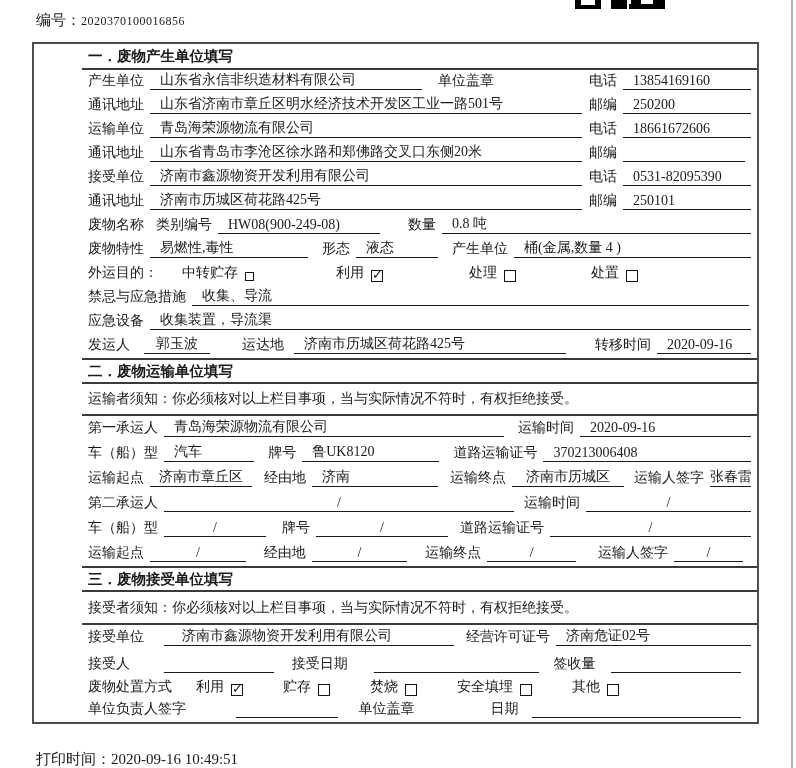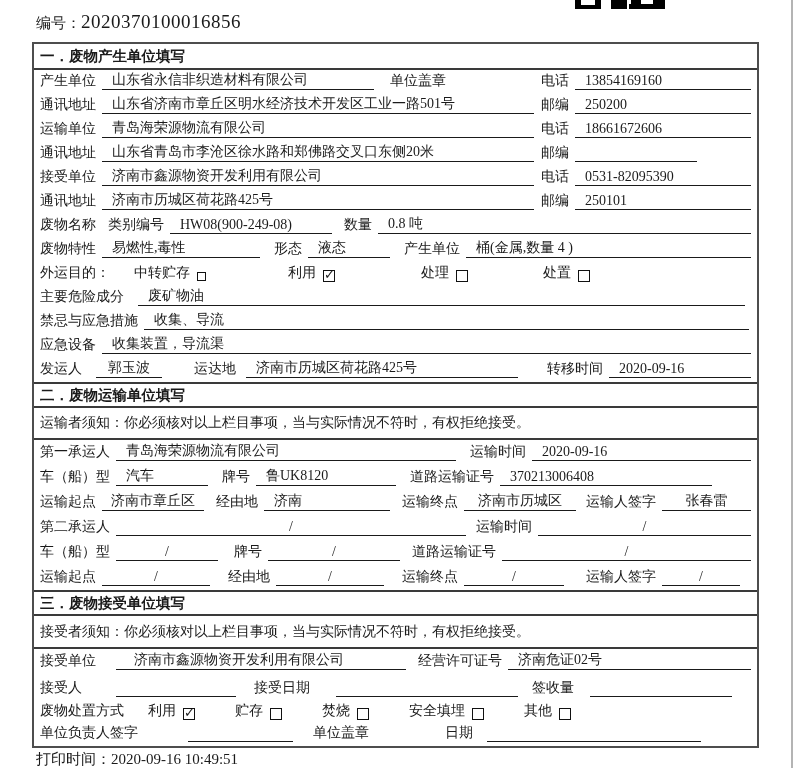--- a/index.html
+++ b/index.html
@@ -3,31 +3,31 @@
 <meta charset="utf-8">
 <style>
   * { margin:0; padding:0; box-sizing:border-box; }
   html,body { width:796px; height:768px; background:#ffffff; overflow:hidden; }
   body { font-family:"Liberation Serif","DejaVu Serif",serif; color:#1a1a1a; position:relative; }
 
   .page { position:absolute; left:0; top:0; width:796px; height:768px; background:#fff; }
 
   
   .serial { position:absolute; left:36px; top:11px; font-size:15px; }
-  .serial .num { font-size:19px; letter-spacing:0.5px; }
+  .serial .num { font-size:12px; letter-spacing:0.5px; }
   .doc-title { position:absolute; left:0; top:2px; width:796px; text-align:center;
                font-family:"Liberation Sans","DejaVu Sans",sans-serif;
                font-size:24px; font-weight:bold; letter-spacing:2px; }
   .qr-frag { position:absolute; left:575px; top:0; width:90px; height:9px; }
   .qr-frag div { position:absolute; background:#000; }
   .edge-line { position:absolute; left:791px; top:0; width:2px; height:768px; background:#b4b4b4; }
 
   
   .form-table { position:absolute; left:32px; top:42px; width:727px;
-                border:2px solid #4d4d4d; background:#fff; }
+                border:2px solid #4d4d4d; background:#fff;padding-left:48px; }
   .sec { height:26px; display:flex; align-items:center; padding-left:6px;
          font-family:"Liberation Sans","DejaVu Sans",sans-serif;
          font-weight:bold; font-size:14.5px; border-bottom:2px solid #3a3a3a; }
   .sec.mid { border-top:2px solid #3a3a3a; }
   .notice { display:flex; align-items:center; padding-left:6px; font-size:14px;
             border-bottom:2px solid #3a3a3a; }
   .row { display:flex; align-items:flex-end; padding:0 6px 4px 6px; font-size:14px; }
   .h24{height:24px} .h25{height:25px} .h27{height:27px} .h23{height:23px}
   .h22{height:22px} .h32{height:32px} .h33{height:33px}
   .lzone { width:501px; flex:none; display:flex; align-items:flex-end; }
@@ -133,21 +133,21 @@
       <div class="rzone">
         <span class="lbl">邮编</span>
         <span class="ul grow">250101</span>
       </div>
     </div>
 
     <div class="row h24">
       <span class="lbl">废物名称</span>
       <span class="lbl" style="margin-left:12px">类别编号</span>
       <span class="ul" style="width:162px">HW08(900-249-08)</span>
-      <span class="lbl" style="margin-left:12px">数量</span>
+      <span class="lbl" style="margin-left:28px">数量</span>
       <span class="ul grow">0.8 吨</span>
     </div>
 
     <div class="row h24">
       <span class="lbl">废物特性</span>
       <span class="ul" style="width:158px">易燃性,毒性</span>
       <span class="lbl" style="margin-left:14px">形态</span>
       <span class="ul" style="width:82px">液态</span>
       <span class="lbl" style="margin-left:14px">产生单位</span>
       <span class="ul grow">桶(金属,数量 4 )</span>
@@ -158,24 +158,20 @@
       <span class="lbl" style="margin-left:24px">中转贮存</span>
       <span class="cb sm"></span>
       <span class="lbl" style="margin-left:82px">利用</span>
       <span class="cb checked"></span>
       <span class="lbl" style="margin-left:86px">处理</span>
       <span class="cb"></span>
       <span class="lbl" style="margin-left:75px">处置</span>
       <span class="cb"></span>
     </div>
 
-    <div class="row h24">
-      <span class="lbl">主要危险成分</span>
-      <span class="ul grow" style="margin-left:14px;margin-right:6px">废矿物油</span>
-    </div>
 
     <div class="row h24">
       <span class="lbl">禁忌与应急措施</span>
       <span class="ul grow" style="margin-right:2px">收集、导流</span>
     </div>
 
     <div class="row h24">
       <span class="lbl">应急设备</span>
       <span class="ul grow">收集装置，导流渠</span>
     </div>

